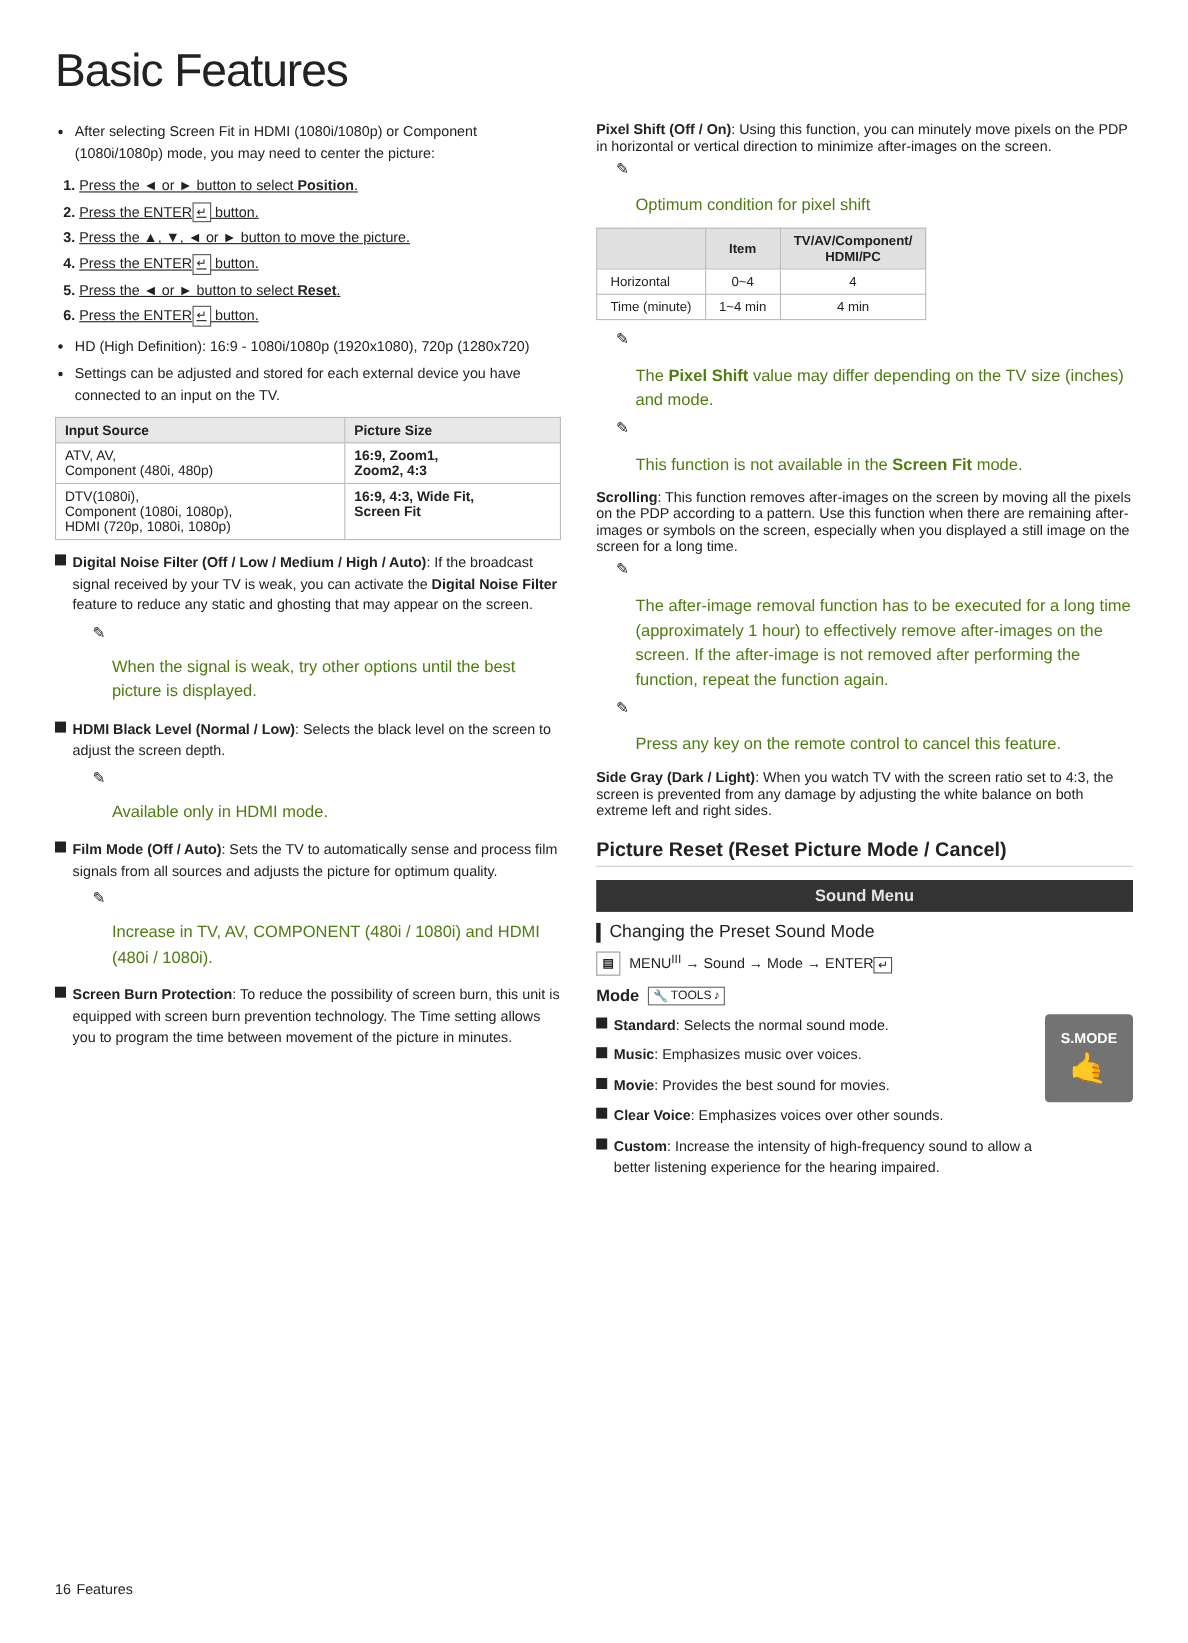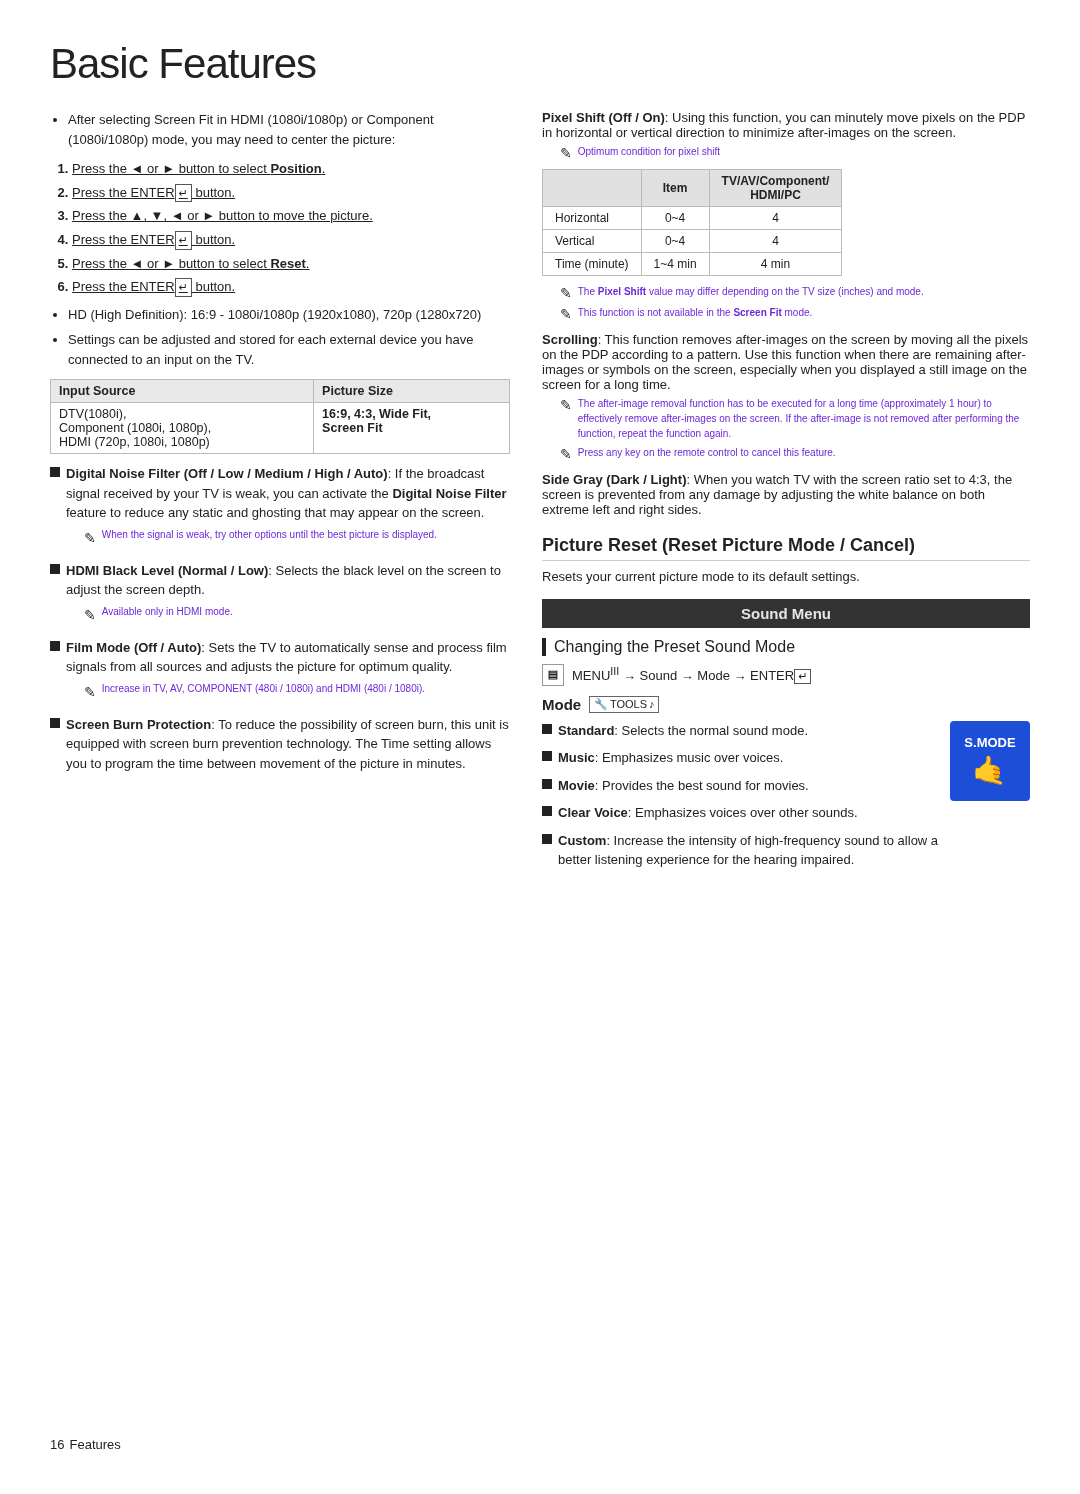--- a/index.html
+++ b/index.html
@@ -97,23 +97,24 @@
       align-items: flex-start;
       margin: 4px 0 4px 18px;
     }
     .note-icon {
       font-size: 14px;
       margin-right: 6px;
       flex-shrink: 0;
       margin-top: 1px;
     }
     .note-text {
-      font-size: 10px;
+      font-size: 15px;
       line-height: 1.5;
-      color: #6d28d9;
+      color: #4d7c0f;
+      margin-top: 32px;
     }
 
     
     .pixel-table {
       border-collapse: collapse;
       margin: 8px 0 8px 0;
       font-size: 12px;
     }
     .pixel-table th {
       background: #e0e0e0;
@@ -209,21 +210,21 @@
       gap: 3px;
     }
     .mode-list {
       flex: 1;
     }
 
     
     .smode-badge {
       width: 80px;
       height: 80px;
-      background: #1d4ed8;
+      background: #737373;
       color: #fff;
       display: flex;
       flex-direction: column;
       align-items: center;
       justify-content: center;
       font-size: 13px;
       font-weight: bold;
       flex-shrink: 0;
       border-radius: 4px;
       position: relative;
@@ -283,20 +284,24 @@
 
     <table class="feature-table">
       <thead>
         <tr>
           <th>Input Source</th>
           <th>Picture Size</th>
         </tr>
       </thead>
       <tbody>
         <tr>
+          <td>ATV, AV,<br>Component (480i, 480p)</td>
+          <td><strong>16:9, Zoom1,<br>Zoom2, 4:3</strong></td>
+        </tr>
+        <tr>
           <td>DTV(1080i),<br>Component (1080i, 1080p),<br>HDMI (720p, 1080i, 1080p)</td>
           <td><strong>16:9, 4:3, Wide Fit,<br>Screen Fit</strong></td>
         </tr>
       </tbody>
     </table>
 
     <div class="block-row">
       <span class="black-square"></span>
       <div class="content">
         <strong>Digital Noise Filter (Off / Low / Medium / High / Auto)</strong>: If the broadcast signal received by your TV is weak, you can activate the <strong>Digital Noise Filter</strong> feature to reduce any static and ghosting that may appear on the screen.
@@ -356,25 +361,20 @@
           <th>TV/AV/Component/<br>HDMI/PC</th>
         </tr>
       </thead>
       <tbody>
         <tr>
           <td class="row-header">Horizontal</td>
           <td>0~4</td>
           <td>4</td>
         </tr>
         <tr>
-          <td class="row-header">Vertical</td>
-          <td>0~4</td>
-          <td>4</td>
-        </tr>
-        <tr>
           <td class="row-header">Time (minute)</td>
           <td>1~4 min</td>
           <td>4 min</td>
         </tr>
       </tbody>
     </table>
 
     <div class="note-row">
       <span class="note-icon">✎</span>
       <span class="note-text">The <strong>Pixel Shift</strong> value may differ depending on the TV size (inches) and mode.</span>
@@ -394,21 +394,20 @@
     <div class="note-row">
       <span class="note-icon">✎</span>
       <span class="note-text">Press any key on the remote control to cancel this feature.</span>
     </div>
 
     <p style="margin-top:10px;">
       <strong>Side Gray (Dark / Light)</strong>: When you watch TV with the screen ratio set to 4:3, the screen is prevented from any damage by adjusting the white balance on both extreme left and right sides.
     </p>
 
     <div class="section-title">Picture Reset (Reset Picture Mode / Cancel)</div>
-    <p class="section-text">Resets your current picture mode to its default settings.</p>
 
     <div class="sound-menu-banner">Sound Menu</div>
 
     <div class="subsection-title">Changing the Preset Sound Mode</div>
 
     <div class="menu-path">
       <span class="menu-icon-box">▤</span>
       <span>MENU<sup>III</sup> → Sound → Mode → ENTER<span class="enter-icon">↵</span></span>
     </div>
 

